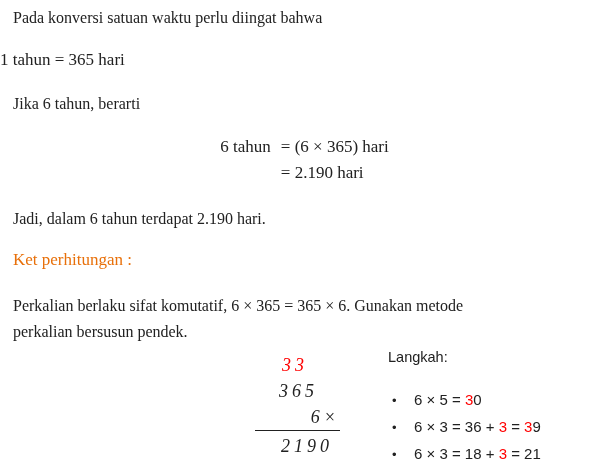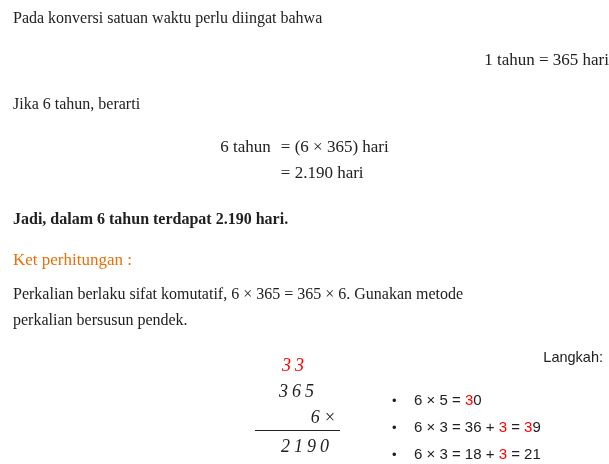--- a/index.html
+++ b/index.html
@@ -19,45 +19,45 @@
     overflow:hidden;
   }
   .body-text{
     margin:0 15px 0 13px;
     font-size:16px;
     line-height:20px;
   }
   .mt-first{padding-top:8px;}
   .formula-center{
     margin:22px 0 0 0;
-    text-align:right;
+    text-align:left;
     font-size:17px;
     line-height:20px;
   }
   .mt-24{margin-top:24px;}
-  .mt-23{margin-top:23px;font-weight:bold;}
+  .mt-23{margin-top:23px;}
   .eq-block{
     display:grid;
     grid-template-columns:auto auto;
     column-gap:10px;
     width:fit-content;
     margin:20px auto 0 auto;
     font-size:17px;
     line-height:26px;
   }
   .eq-lhs{text-align:right;}
   .eq-rhs{text-align:left;}
   .heading-orange{
     margin:20px 0 8px 13px;
     font-size:17px;
     line-height:22px;
     color:var(--orange);
   }
   .para{
-    margin:10px 15px 0 13px;
+    margin:22px 15px 0 13px;
     font-size:16px;
     line-height:26px;
   }
   .seg{white-space:pre-wrap;}
   [data-color="red"]{color:var(--red);}
   [data-color="black"]{color:var(--text);}
 
   
   .calc-section{
     position:absolute;
@@ -88,21 +88,20 @@
     position:absolute;
     left:388px;top:0;
     width:215px;
     font-family:"Liberation Sans",sans-serif;
     font-size:15px;
     color:var(--text);
   }
   .steps-title{
     font-size:14.5px;
     line-height:18px;
-    text-align:right;
   }
   .steps-list{
     list-style:none;
     margin:24px 0 0 0;
     padding:0 0 0 4px;
   }
   .steps-list li{
     line-height:20px;
     margin-bottom:6px;
     white-space:nowrap;

